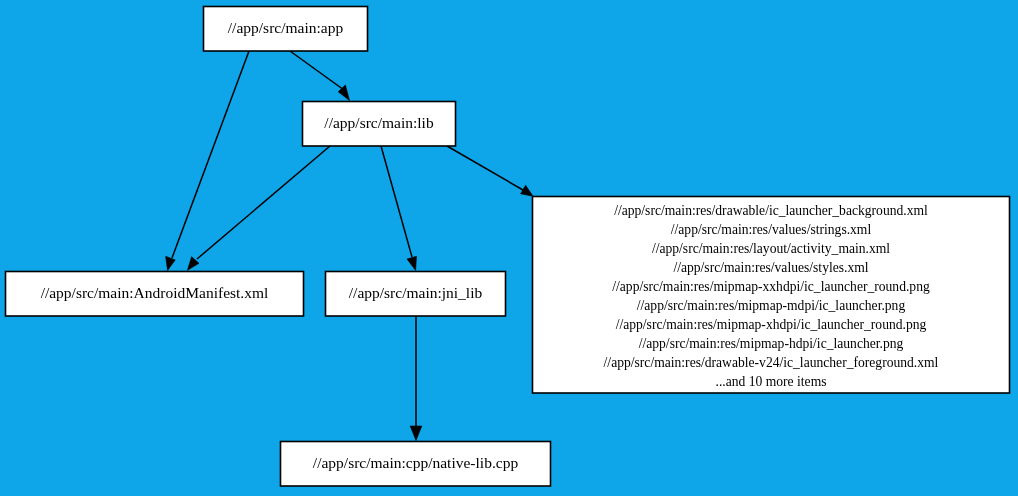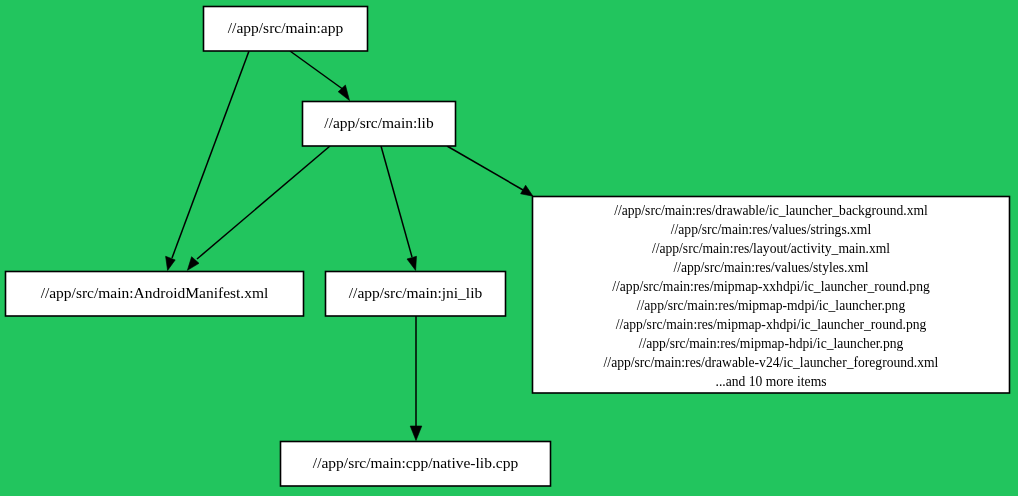--- a/index.html
+++ b/index.html
@@ -11,21 +11,21 @@
   body {
     width: 1018px;
     height: 496px;
     overflow: hidden;
     font-family: "Liberation Serif", "DejaVu Serif", serif;
   }
   #graph-root {
     position: relative;
     width: 1018px;
     height: 496px;
-    background: #22c55e;
+    background: #0ea5e9;
   }
   svg.graph-canvas {
     display: block;
     width: 1018px;
     height: 496px;
   }
   .node-box {
     fill: #ffffff;
     stroke: #000000;
     stroke-width: 1.6;

